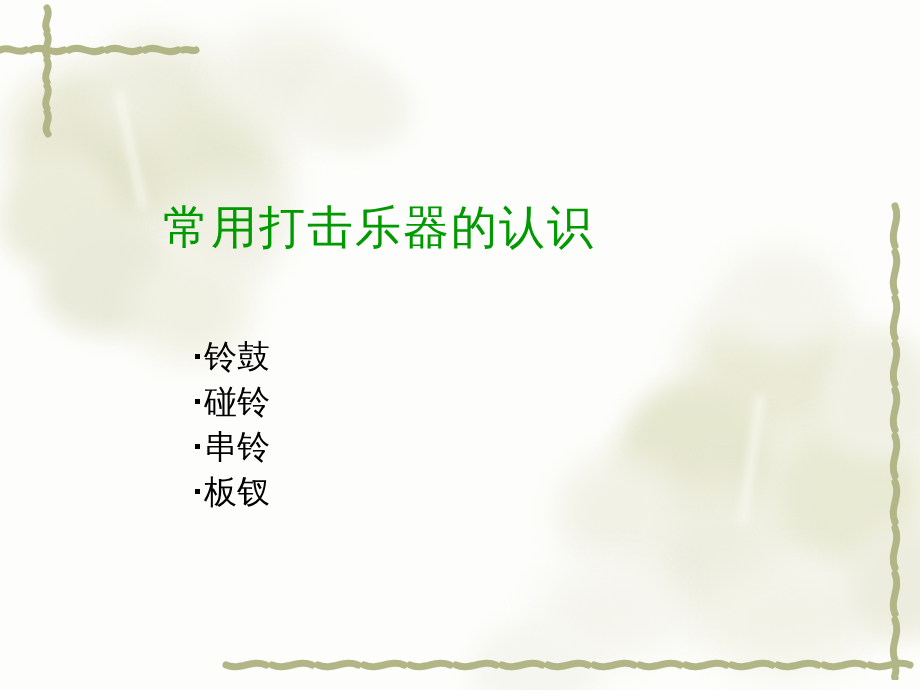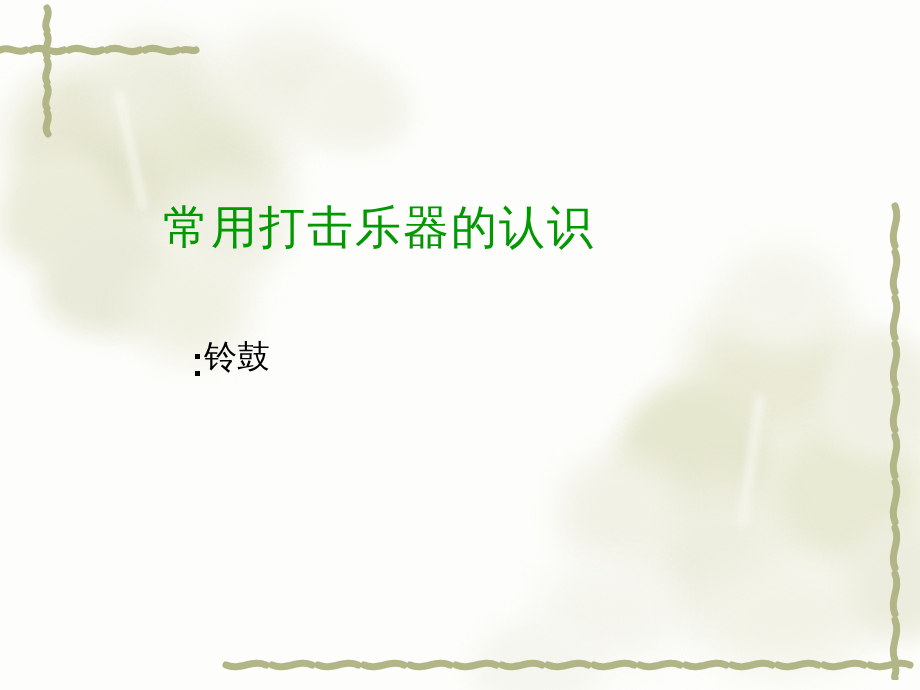--- a/index.html
+++ b/index.html
@@ -218,16 +218,25 @@
 
   <h1 id="title">常用打击乐器的认识</h1>
 
   <ul id="bullet-list">
     <li>
       <span class="bullet-mark"></span>
       <span>铃鼓</span>
     </li>
     <li>
       <span class="bullet-mark"></span>
+      <span>碰铃</span>
+    </li>
+    <li>
+      <span class="bullet-mark"></span>
+      <span>串铃</span>
+    </li>
+    <li>
+      <span class="bullet-mark"></span>
+      <span>板钗</span>
     </li>
   </ul>
 
 </div>
 
 </body></html>

